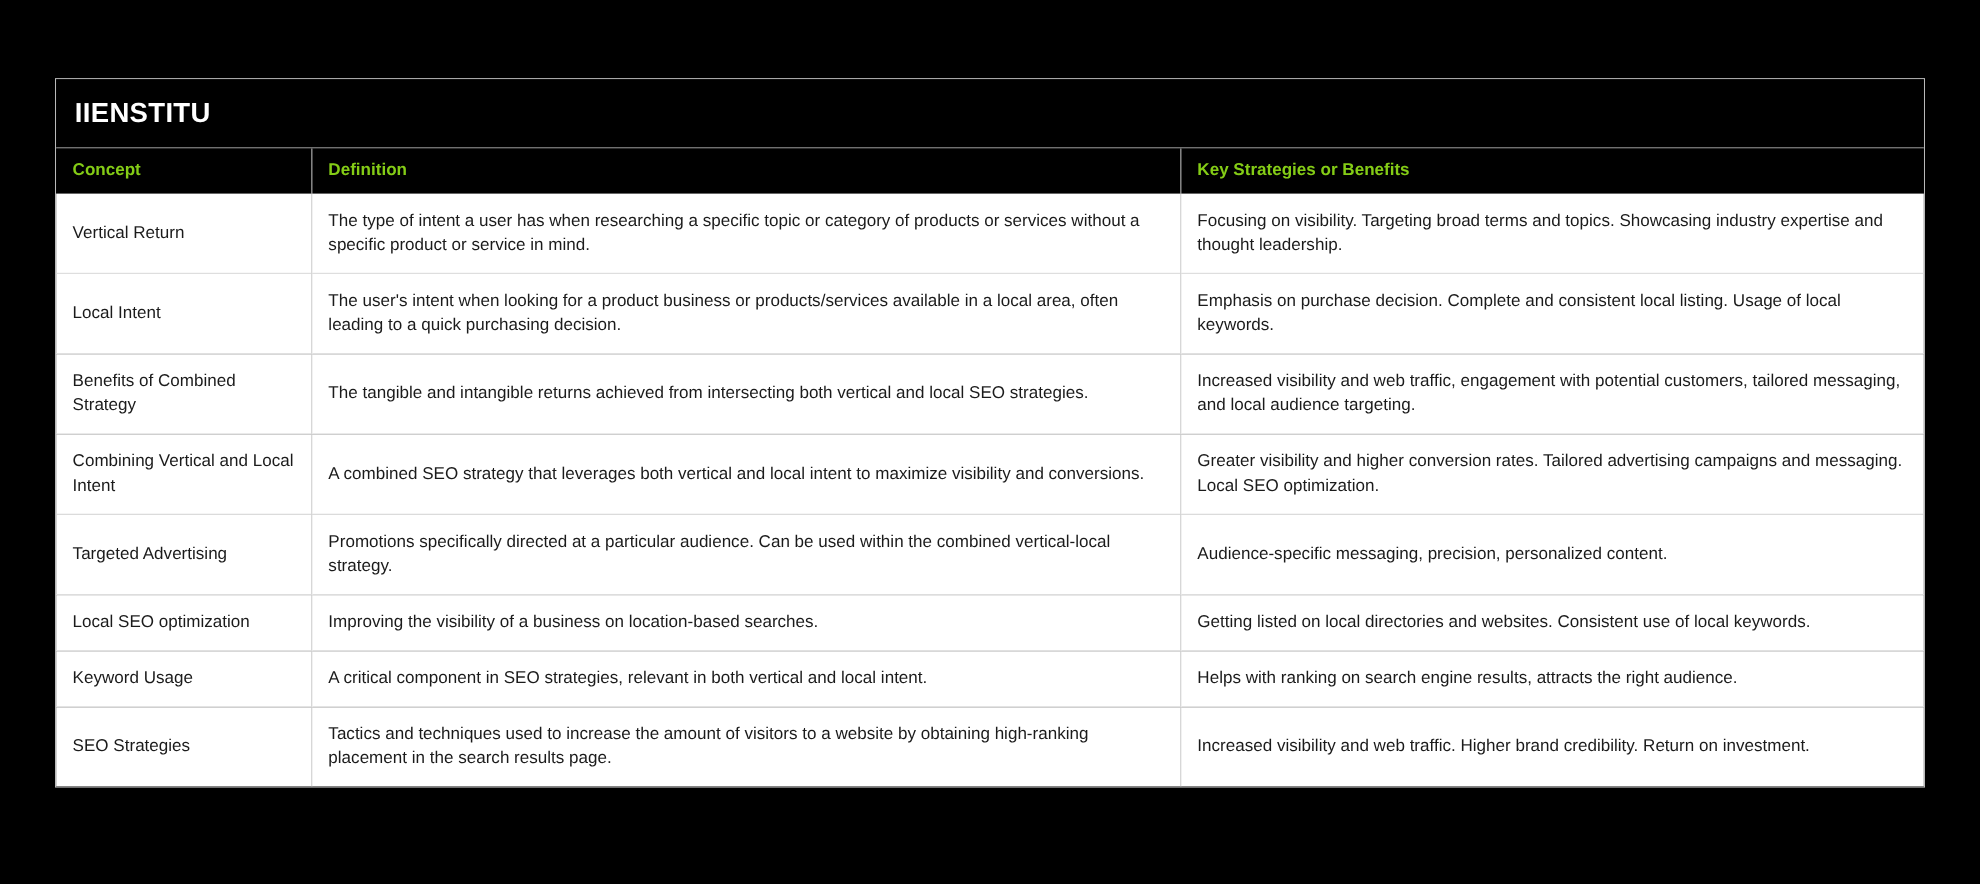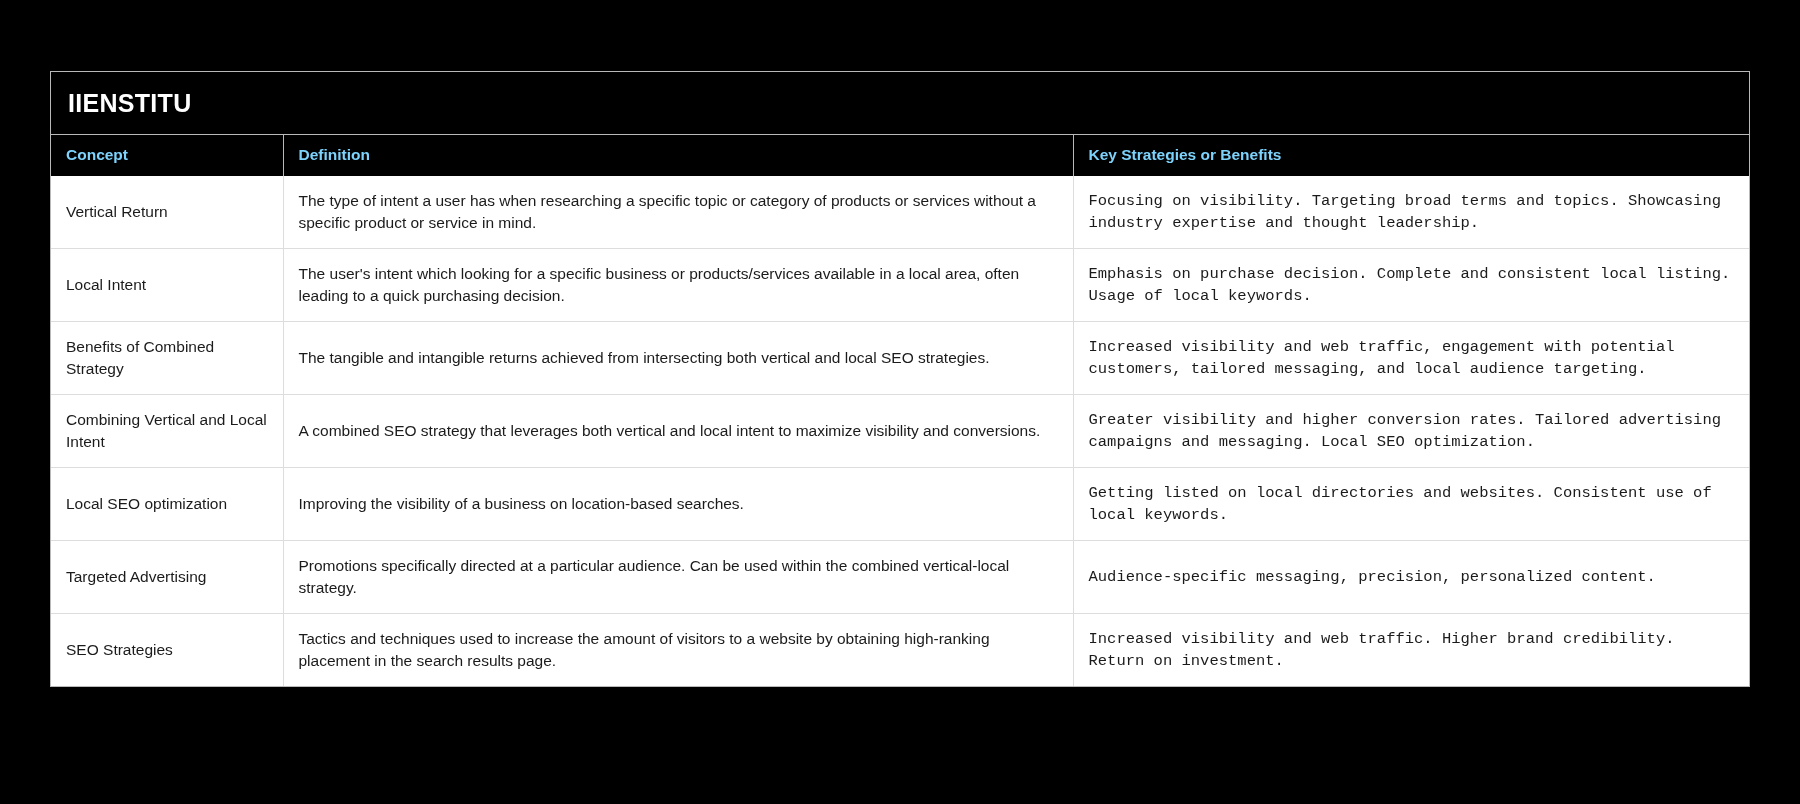--- a/index.html
+++ b/index.html
@@ -50,21 +50,21 @@
     border-collapse: collapse;
     width: 100%;
     table-layout: fixed;
   }
   table.seo-table col.c1 { width: 232px; }
   table.seo-table col.c2 { width: 790px; }
   table.seo-table col.c3 { width: 676px; }
 
   thead th {
     background: #000000;
-    color: #7dd3fc;
+    color: #84cc16;
     font-size: 15.5px;
     font-weight: bold;
     text-align: left;
     padding: 11px 15px 12px 15px;
     border-right: 1px solid #b9b9b9;
     vertical-align: middle;
     box-sizing: border-box;
   }
   thead th:last-child { border-right: none; }
 
@@ -74,21 +74,21 @@
     font-size: 15.5px;
     line-height: 1.42;
     text-align: left;
     vertical-align: middle;
     padding: 14px 15px 14px 15px;
     border-right: 1px solid #dddddd;
     border-top: 1px solid #dddddd;
     box-sizing: border-box;
   }
   tbody tr:first-child td { border-top: none; }
-  tbody td:last-child { border-right: none; font-family: Liberation Mono, monospace; }
+  tbody td:last-child { border-right: none; }
   tbody td.concept-cell { white-space: normal; }
 </style>
 </head>
 <body>
 
 <div class="page">
   <div class="table-card">
 
     <div class="brand-bar">
       <div class="brand-title">IIENSTITU</div>
@@ -108,42 +108,47 @@
         </tr>
       </thead>
       <tbody>
         <tr>
           <td class="concept-cell">Vertical Return</td>
           <td>The type of intent a user has when researching a specific topic or category of products or services without a specific product or service in mind.</td>
           <td>Focusing on visibility. Targeting broad terms and topics. Showcasing industry expertise and thought leadership.</td>
         </tr>
         <tr>
           <td class="concept-cell">Local Intent</td>
-          <td>The user's intent which looking for a specific business or products/services available in a local area, often leading to a quick purchasing decision.</td>
+          <td>The user's intent when looking for a product business or products/services available in a local area, often leading to a quick purchasing decision.</td>
           <td>Emphasis on purchase decision. Complete and consistent local listing. Usage of local keywords.</td>
         </tr>
         <tr>
           <td class="concept-cell">Benefits of Combined Strategy</td>
           <td>The tangible and intangible returns achieved from intersecting both vertical and local SEO strategies.</td>
           <td>Increased visibility and web traffic, engagement with potential customers, tailored messaging, and local audience targeting.</td>
         </tr>
         <tr>
           <td class="concept-cell">Combining Vertical and Local Intent</td>
           <td>A combined SEO strategy that leverages both vertical and local intent to maximize visibility and conversions.</td>
           <td>Greater visibility and higher conversion rates. Tailored advertising campaigns and messaging. Local SEO optimization.</td>
         </tr>
         <tr>
+          <td class="concept-cell">Targeted Advertising</td>
+          <td>Promotions specifically directed at a particular audience. Can be used within the combined vertical-local strategy.</td>
+          <td>Audience-specific messaging, precision, personalized content.</td>
+        </tr>
+        <tr>
           <td class="concept-cell">Local SEO optimization</td>
           <td>Improving the visibility of a business on location-based searches.</td>
           <td>Getting listed on local directories and websites. Consistent use of local keywords.</td>
         </tr>
         <tr>
-          <td class="concept-cell">Targeted Advertising</td>
-          <td>Promotions specifically directed at a particular audience. Can be used within the combined vertical-local strategy.</td>
-          <td>Audience-specific messaging, precision, personalized content.</td>
+          <td class="concept-cell">Keyword Usage</td>
+          <td>A critical component in SEO strategies, relevant in both vertical and local intent.</td>
+          <td>Helps with ranking on search engine results, attracts the right audience.</td>
         </tr>
         <tr>
           <td class="concept-cell">SEO Strategies</td>
           <td>Tactics and techniques used to increase the amount of visitors to a website by obtaining high-ranking placement in the search results page.</td>
           <td>Increased visibility and web traffic. Higher brand credibility. Return on investment.</td>
         </tr>
       </tbody>
     </table>
 
   </div>

